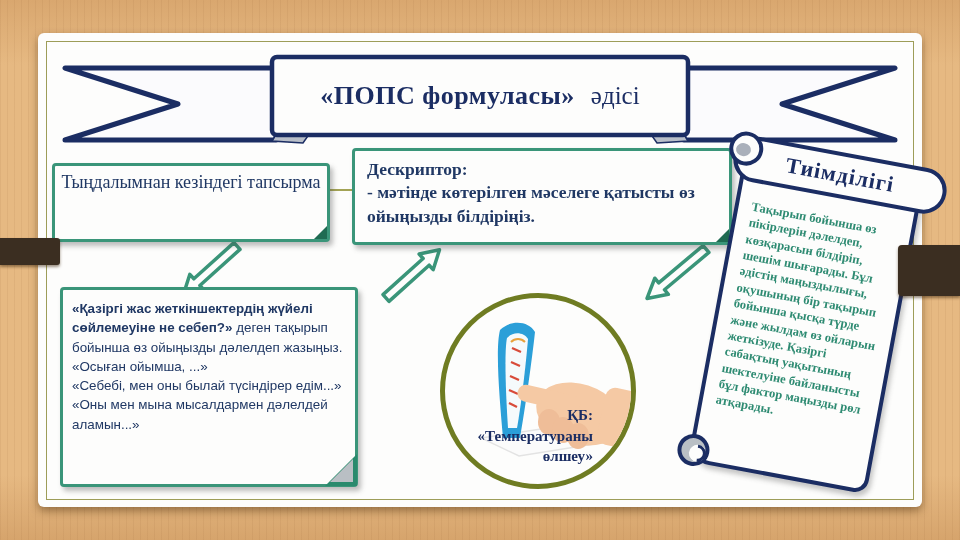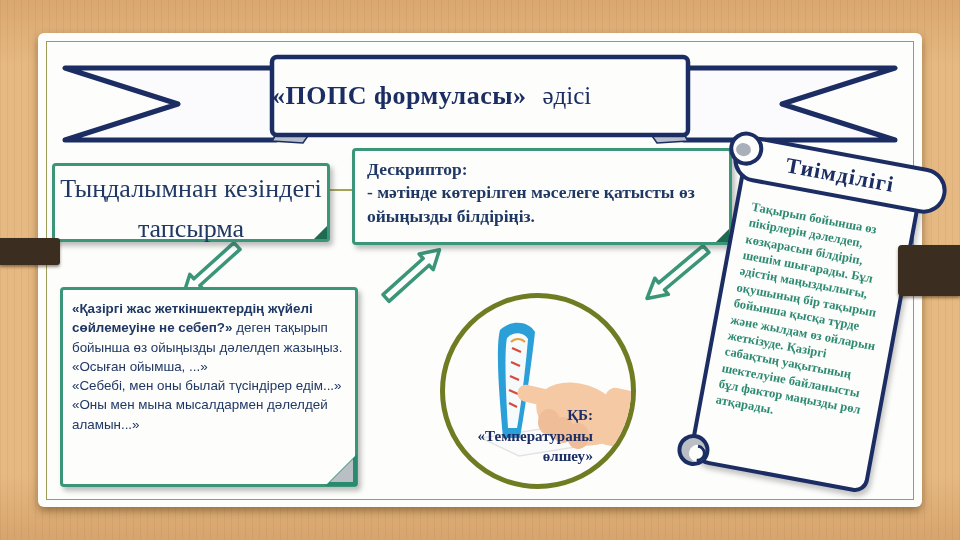--- a/index.html
+++ b/index.html
@@ -16,29 +16,29 @@
   .panel-border{position:absolute;left:46px;top:41px;width:866px;height:457px;
     border:1.5px solid #9d9d58;pointer-events:none;}
   
   .tab{position:absolute;background:#3b2e21;box-shadow:0 2px 3px rgba(60,35,10,.5);}
   .tab-left{left:0;top:238px;width:60px;height:27px;border-radius:0 3px 3px 0;}
   .tab-right{right:0;top:245px;width:62px;height:51px;border-radius:4px 0 0 4px;}
   
   .overlay{position:absolute;left:0;top:0;width:960px;height:540px;pointer-events:none;}
   
   .title-box{position:absolute;left:272px;top:57px;width:416px;height:78px;
-    display:flex;align-items:center;justify-content:flex-start;color:#1b2d63;gap:6px;}
+    display:flex;align-items:center;justify-content:center;color:#1b2d63;gap:6px;}
   .title-main{font-weight:bold;font-size:26px;letter-spacing:.5px;}
   .title-suffix{font-size:25px;margin-left:10px;}
   
   .card{position:absolute;background:#fdfdfc;border:3px solid #3a9579;border-radius:4px;
     color:#203864;box-shadow:3px 4px 5px rgba(70,70,70,.35);}
   .fold{position:absolute;right:0;bottom:0;width:0;height:0;
     border-left:13px solid transparent;border-bottom:13px solid #1f6b52;}
-  .listening{left:52px;top:163px;width:272px;height:70px;font-size:26px;line-height:1.55;
+  .listening{left:52px;top:163px;width:272px;height:70px;font-size:18px;line-height:1.55;
     text-align:center;padding-top:3px;}
   .descriptor{left:352px;top:148px;width:352px;height:84px;font-size:17.5px;line-height:1.33;
     padding:7px 10px 0 12px;box-sizing:content-box;font-weight:bold;}
   .descriptor b{font-size:17.5px;}
   .task{left:60px;top:287px;width:298px;height:200px;font-family:"Liberation Sans",sans-serif;
     font-size:13.4px;line-height:1.44;padding:9px 6px 0 9px;box-sizing:border-box;}
   .fold-big{position:absolute;right:-2px;bottom:-2px;width:0;height:0;
     border-left:32px solid transparent;border-bottom:32px solid #2a8a6d;}
   .fold-big-inner{position:absolute;right:2px;bottom:2px;width:0;height:0;
     border-left:23px solid transparent;border-bottom:23px solid #b9bfc4;}

